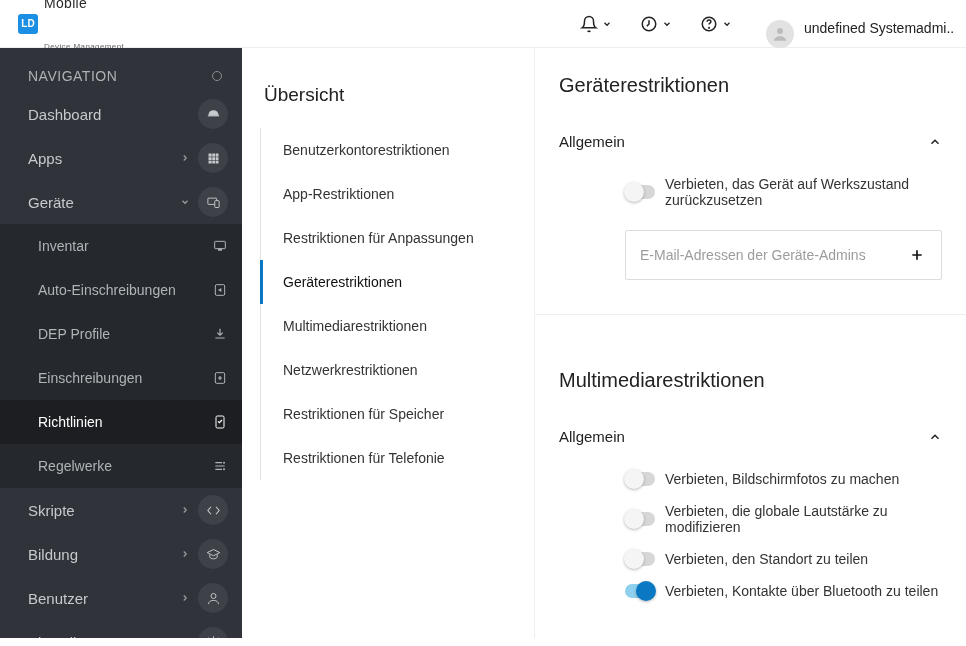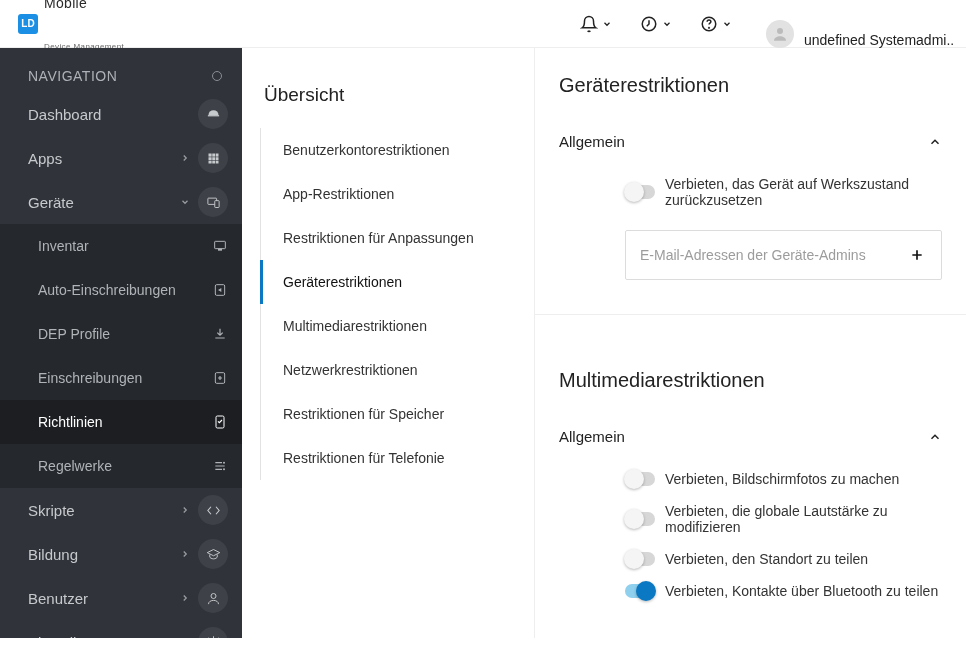--- a/index.html
+++ b/index.html
@@ -9,21 +9,21 @@
 .topbar { height: 48px; display: flex; align-items: center; padding: 0 12px 0 18px; border-bottom: 1px solid #eee; }
 .brand { display: flex; align-items: center; gap: 6px; }
 .brand-logo { width: 20px; height: 20px; background: #1a8fe3; border-radius: 3px; display: flex; align-items: center; justify-content: center; color: #fff; font-size: 10px; font-weight: 700; }
 .brand-text { line-height: 1.05; }
 .brand-main { font-size: 14px; font-weight: 500; color: #2a2a2a; letter-spacing: 0.3px; }
 .brand-sub { font-size: 8px; color: #666; letter-spacing: 0.4px; margin-top: 32px; }
 .topbar-spacer { flex: 1; }
 .topbar-item { display: flex; align-items: center; gap: 4px; padding: 0 14px; cursor: pointer; color: #222; }
 .topbar-icon { width: 18px; height: 18px; }
 .chevron { width: 10px; height: 10px; }
-.user { display: flex; align-items: flex-end; gap: 10px; padding-left: 20px; cursor: pointer; margin-top: 20px; }
+.user { display: flex; align-items: flex-start; gap: 10px; padding-left: 20px; cursor: pointer; margin-top: 20px; }
 .avatar { width: 28px; height: 28px; border-radius: 50%; background: #e2e2e2; display: flex; align-items: center; justify-content: center; }
 .avatar svg { width: 18px; height: 18px; fill: #bbb; }
 .user-name { font-size: 14px; color: #222; max-width: 150px; white-space: nowrap; overflow: hidden; }
 
 
 .shell { display: flex; height: calc(646px - 56px); }
 
 
 .sidebar { width: 242px; background: #30333a; color: #c6c9cc; overflow-y: auto; flex-shrink: 0; position: relative; }
 .nav-section-label { display: flex; align-items: center; justify-content: space-between; padding: 20px 20px 8px 28px; font-size: 14px; letter-spacing: 0.5px; color: #aeb2b6; }

